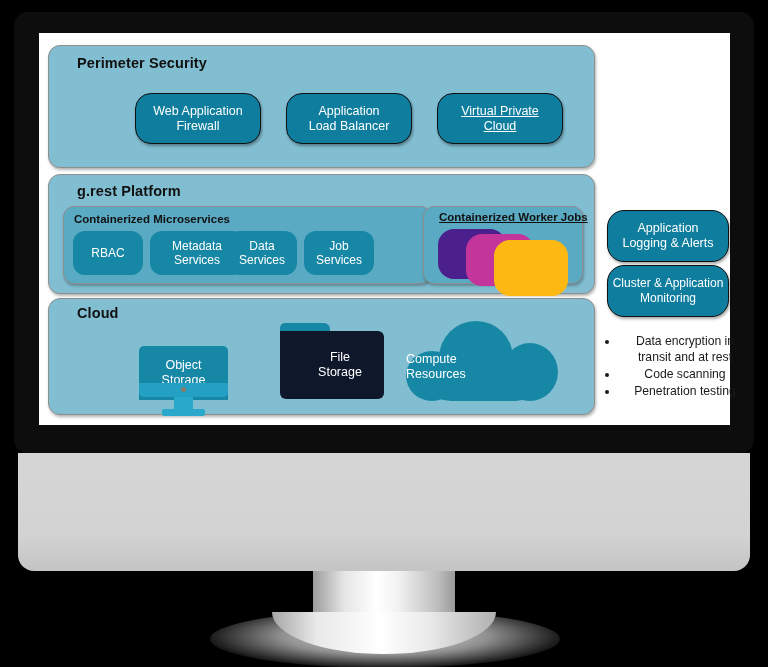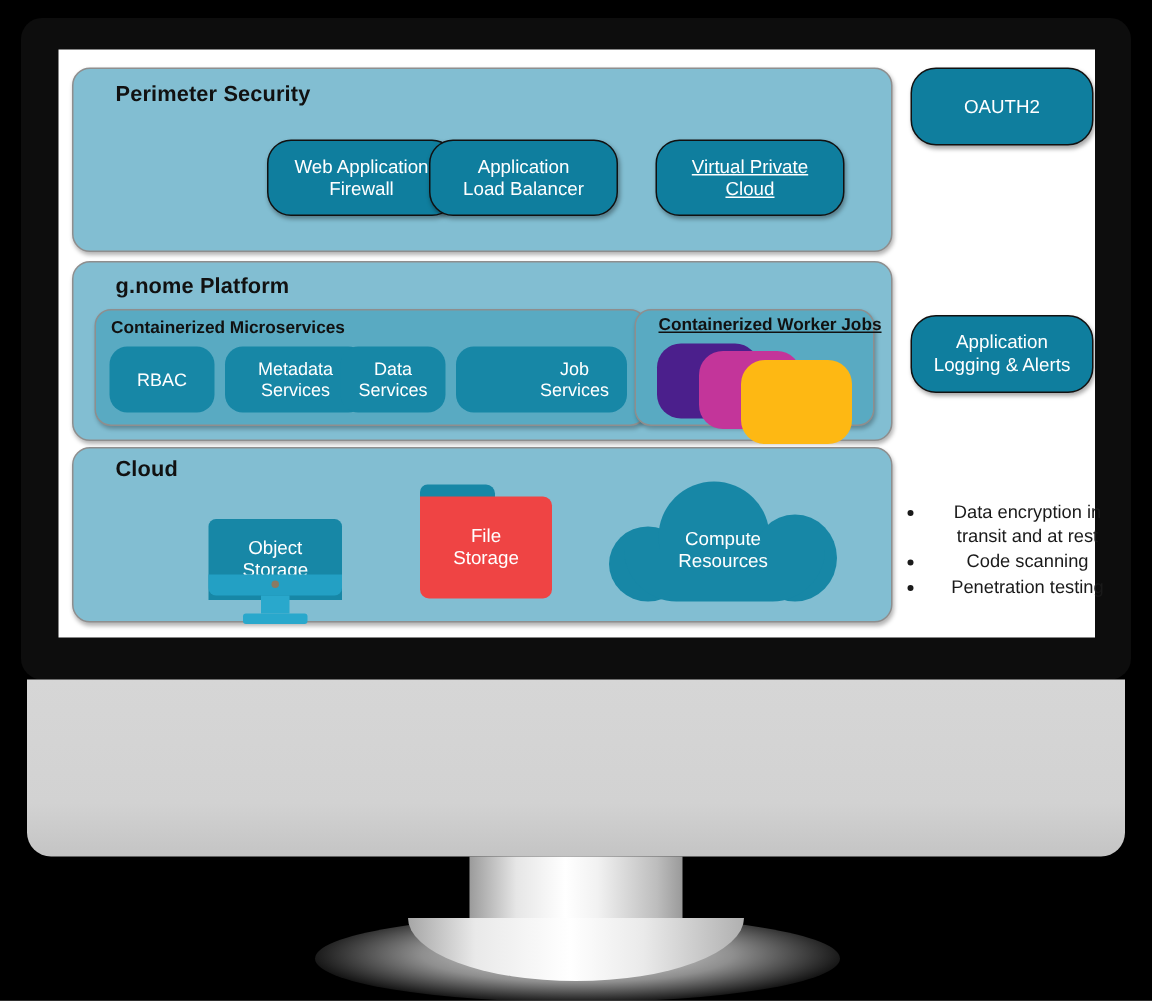--- a/index.html
+++ b/index.html
@@ -55,30 +55,30 @@
   
   .monitor-screen{position:absolute;background:#1787a6;border-radius:5px 5px 0 0;
         color:#fff;display:flex;align-items:center;justify-content:center;
         text-align:center;font-size:12.5px;line-height:15px;}
   .monitor-chin{position:absolute;background:#23a0c4;border-radius:0 0 5px 5px;}
   .monitor-dot{position:absolute;width:5px;height:5px;border-radius:50%;
         background:#8a7a63;}
   .monitor-neck{position:absolute;background:#29a8cc;}
   .monitor-foot{position:absolute;background:#29a8cc;border-radius:2px;}
 
-  .folder{position:absolute;background:#ef4444;color:#fff;font-size:12.5px;
+  .folder{position:absolute;background:#0f172a;color:#fff;font-size:12.5px;
         line-height:15px;display:flex;align-items:center;justify-content:center;
-        text-align:center;border-radius:0 6px 6px 6px;}
+        text-align:center;border-radius:0 6px 6px 6px;padding-left:16px;}
   .folder-tab{position:absolute;background:#1787a6;border-radius:5px 6px 0 0;}
 
   .cloudshape{position:absolute;}
   .cloudshape .lobe{position:absolute;background:#1787a6;border-radius:50%;}
   .cloudshape .bar{position:absolute;background:#1787a6;border-radius:0 0 36px 36px;}
   .cloud-label{position:absolute;color:#fff;font-size:12.5px;line-height:15px;
-        text-align:center;width:100%;}
+        text-align:left;width:100%;}
 
   
   .rail-pill{position:absolute;background:#0f7e9e;border:1.8px solid #111;
         border-radius:17px;color:#fff;display:flex;align-items:center;
         justify-content:center;text-align:center;font-size:12.5px;line-height:15px;
         box-shadow:1px 2px 3px rgba(0,0,0,.35);}
 
   .bullets{position:absolute;left:600px;top:336px;width:132px;margin:0;
         padding-left:14px;color:#1a1a1a;font-size:12.2px;line-height:16px;}
   .bullets li{margin-bottom:1px;}
@@ -94,41 +94,41 @@
   <div class="foot-shadow"></div>
   <div class="neck"></div>
   <div class="foot"></div>
 
   <div class="canvas">
 
     <div class="panel" style="left:9px;top:12px;width:545px;height:121px;">
     </div>
     <div class="panel-title" style="left:38px;top:22px;">Perimeter Security</div>
 
-    <div class="pill" style="left:96px;top:60px;width:124px;height:49px;white-space:pre-line;margin-left:43px;">Web Application
+    <div class="pill" style="left:96px;top:60px;width:124px;height:49px;white-space:pre-line;">Web Application
 Firewall</div>
     <div class="pill" style="left:247px;top:60px;width:124px;height:49px;white-space:pre-line;">Application
 Load Balancer</div>
     <div class="pill" style="left:398px;top:60px;width:124px;height:49px;white-space:pre-line;text-decoration:underline;">Virtual Private
 Cloud</div>
 
     <div class="panel" style="left:9px;top:141px;width:545px;height:118px;">
     </div>
-    <div class="panel-title" style="left:38px;top:150px;">g.nome Platform</div>
+    <div class="panel-title" style="left:38px;top:150px;">g.rest Platform</div>
 
     <div class="subpanel" style="left:24px;top:173px;width:366px;height:76px;">
     </div>
     <div class="subpanel-title" style="left:35px;top:180px;">Containerized Microservices</div>
 
     <div class="chip" style="left:34px;top:198px;width:70px;height:44px;white-space:pre-line;">RBAC</div>
     <div class="chip" style="left:111px;top:198px;width:94px;height:44px;white-space:pre-line;">Metadata
 Services</div>
     <div class="chip" style="left:188px;top:198px;width:70px;height:44px;white-space:pre-line;">Data
 Services</div>
-    <div class="chip" style="left:265px;top:198px;width:70px;height:44px;white-space:pre-line;padding-left:44px;">Job
+    <div class="chip" style="left:265px;top:198px;width:70px;height:44px;white-space:pre-line;">Job
 Services</div>
 
     <div class="subpanel" style="left:384px;top:173px;width:158px;height:76px;overflow:hidden;">
     </div>
     <div class="subpanel-title" style="left:400px;top:178px;text-decoration:underline;">Containerized Worker Jobs</div>
 
     <div class="worker" style="left:399px;top:196px;width:68px;height:50px;background:#4B1F8C;"></div>
     <div class="worker" style="left:427px;top:201px;width:68px;height:52px;background:#C3359A;"></div>
     <div class="worker" style="left:455px;top:207px;width:74px;height:56px;background:#FEB813;"></div>
 
@@ -149,23 +149,24 @@
 
     <div class="cloudshape" style="left:367px;top:288px;width:152px;height:80px;">
       <div class="lobe" style="left:0px;top:30px;width:52px;height:50px;"></div>
       <div class="lobe" style="left:33px;top:0px;width:74px;height:74px;"></div>
       <div class="lobe" style="left:96px;top:22px;width:56px;height:58px;"></div>
       <div class="bar" style="left:10px;top:45px;width:134px;height:35px;"></div>
       <div class="cloud-label" style="left:0px;top:31px;white-space:pre-line;">Compute
 Resources</div>
     </div>
 
-    <div class="rail-pill" style="left:568px;top:12px;width:120px;height:50px;white-space:pre-line;">OAUTH2</div>
     <div class="rail-pill" style="left:568px;top:177px;width:120px;height:50px;white-space:pre-line;">Application
 Logging &amp; Alerts</div>
+    <div class="rail-pill" style="left:568px;top:232px;width:120px;height:50px;white-space:pre-line;font-size:12px;">Cluster &amp; Application
+Monitoring</div>
 
     <ul class="bullets" style="left:566px;top:300px;text-align:center;">
       <li>Data encryption in transit and at rest</li>
       <li>Code scanning</li>
       <li>Penetration testing</li>
     </ul>
 
   </div>
 </div>
 

